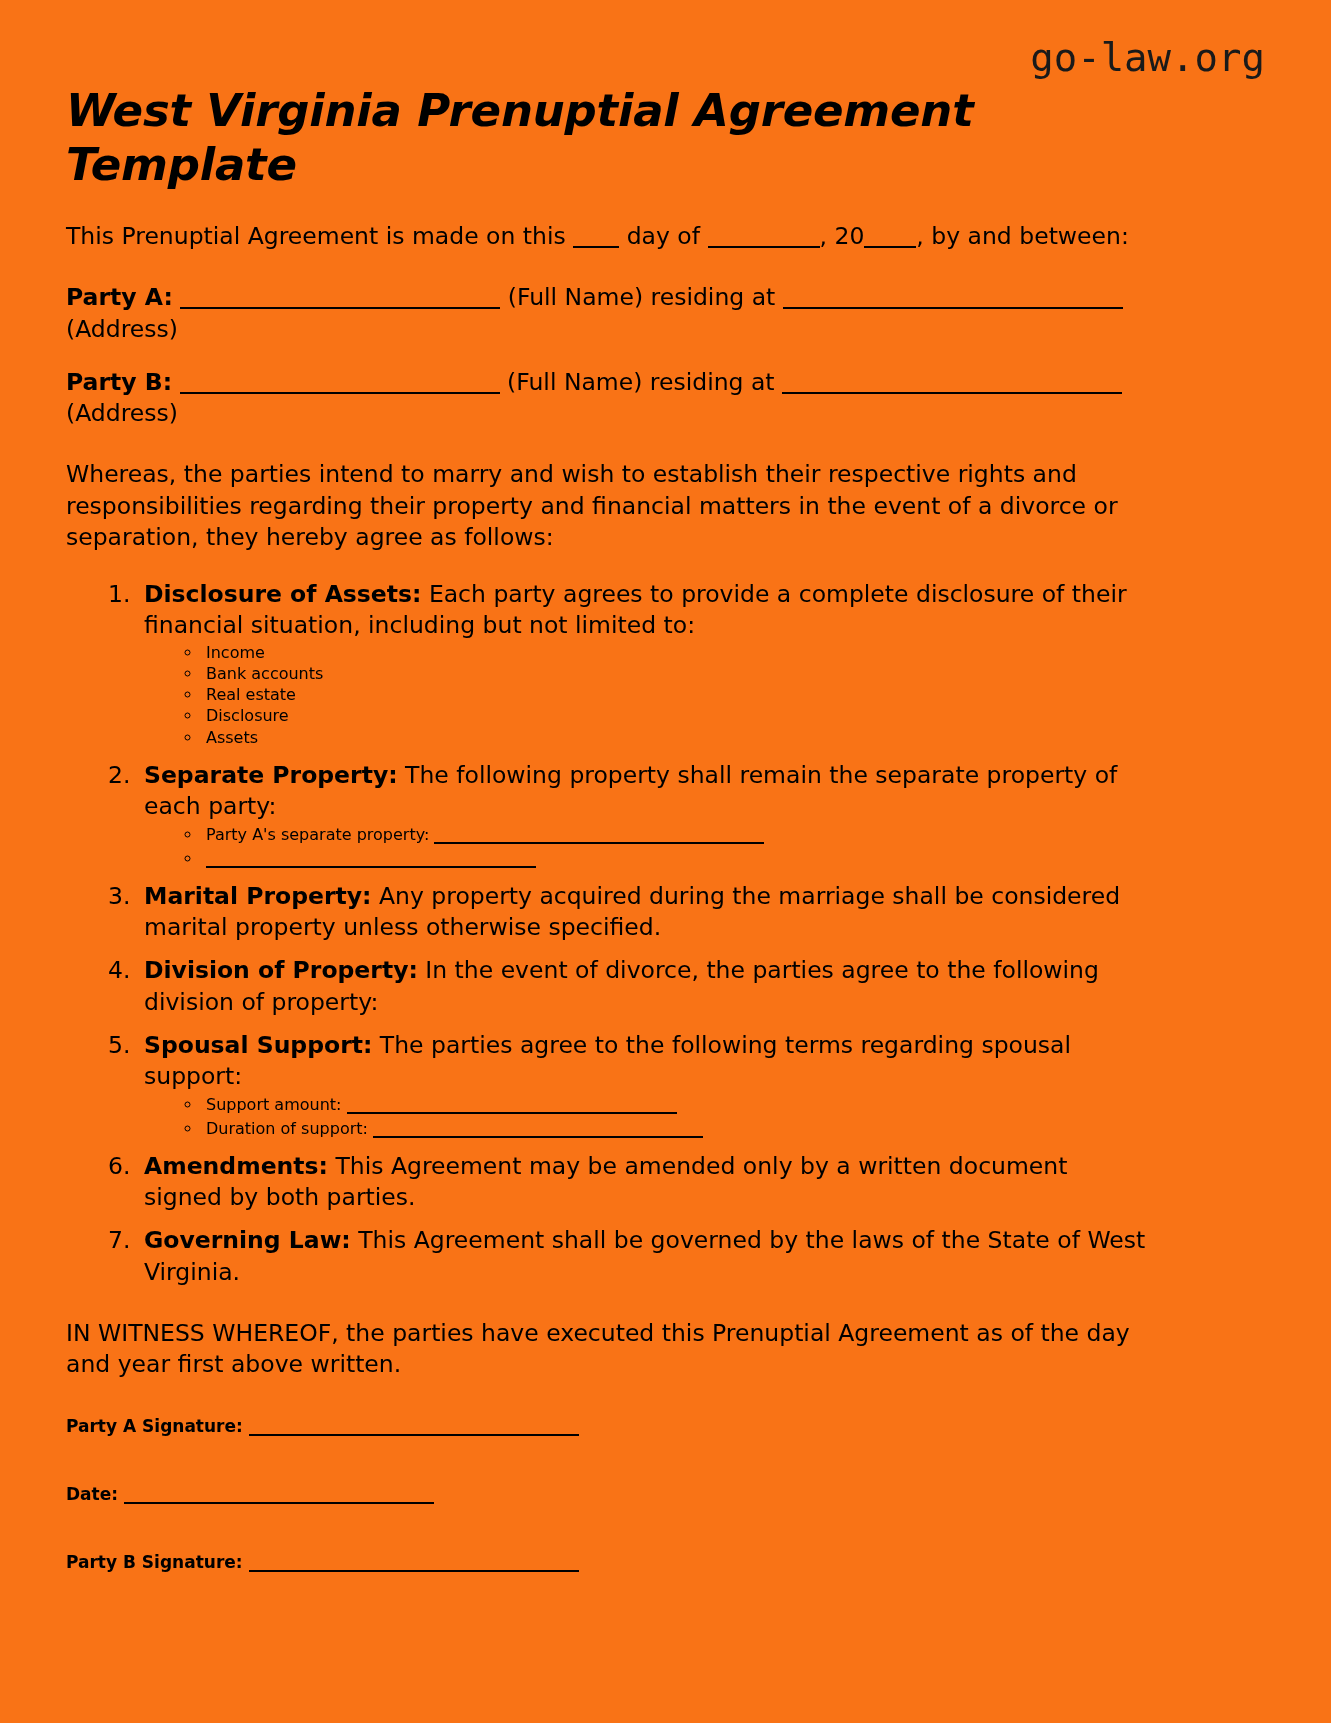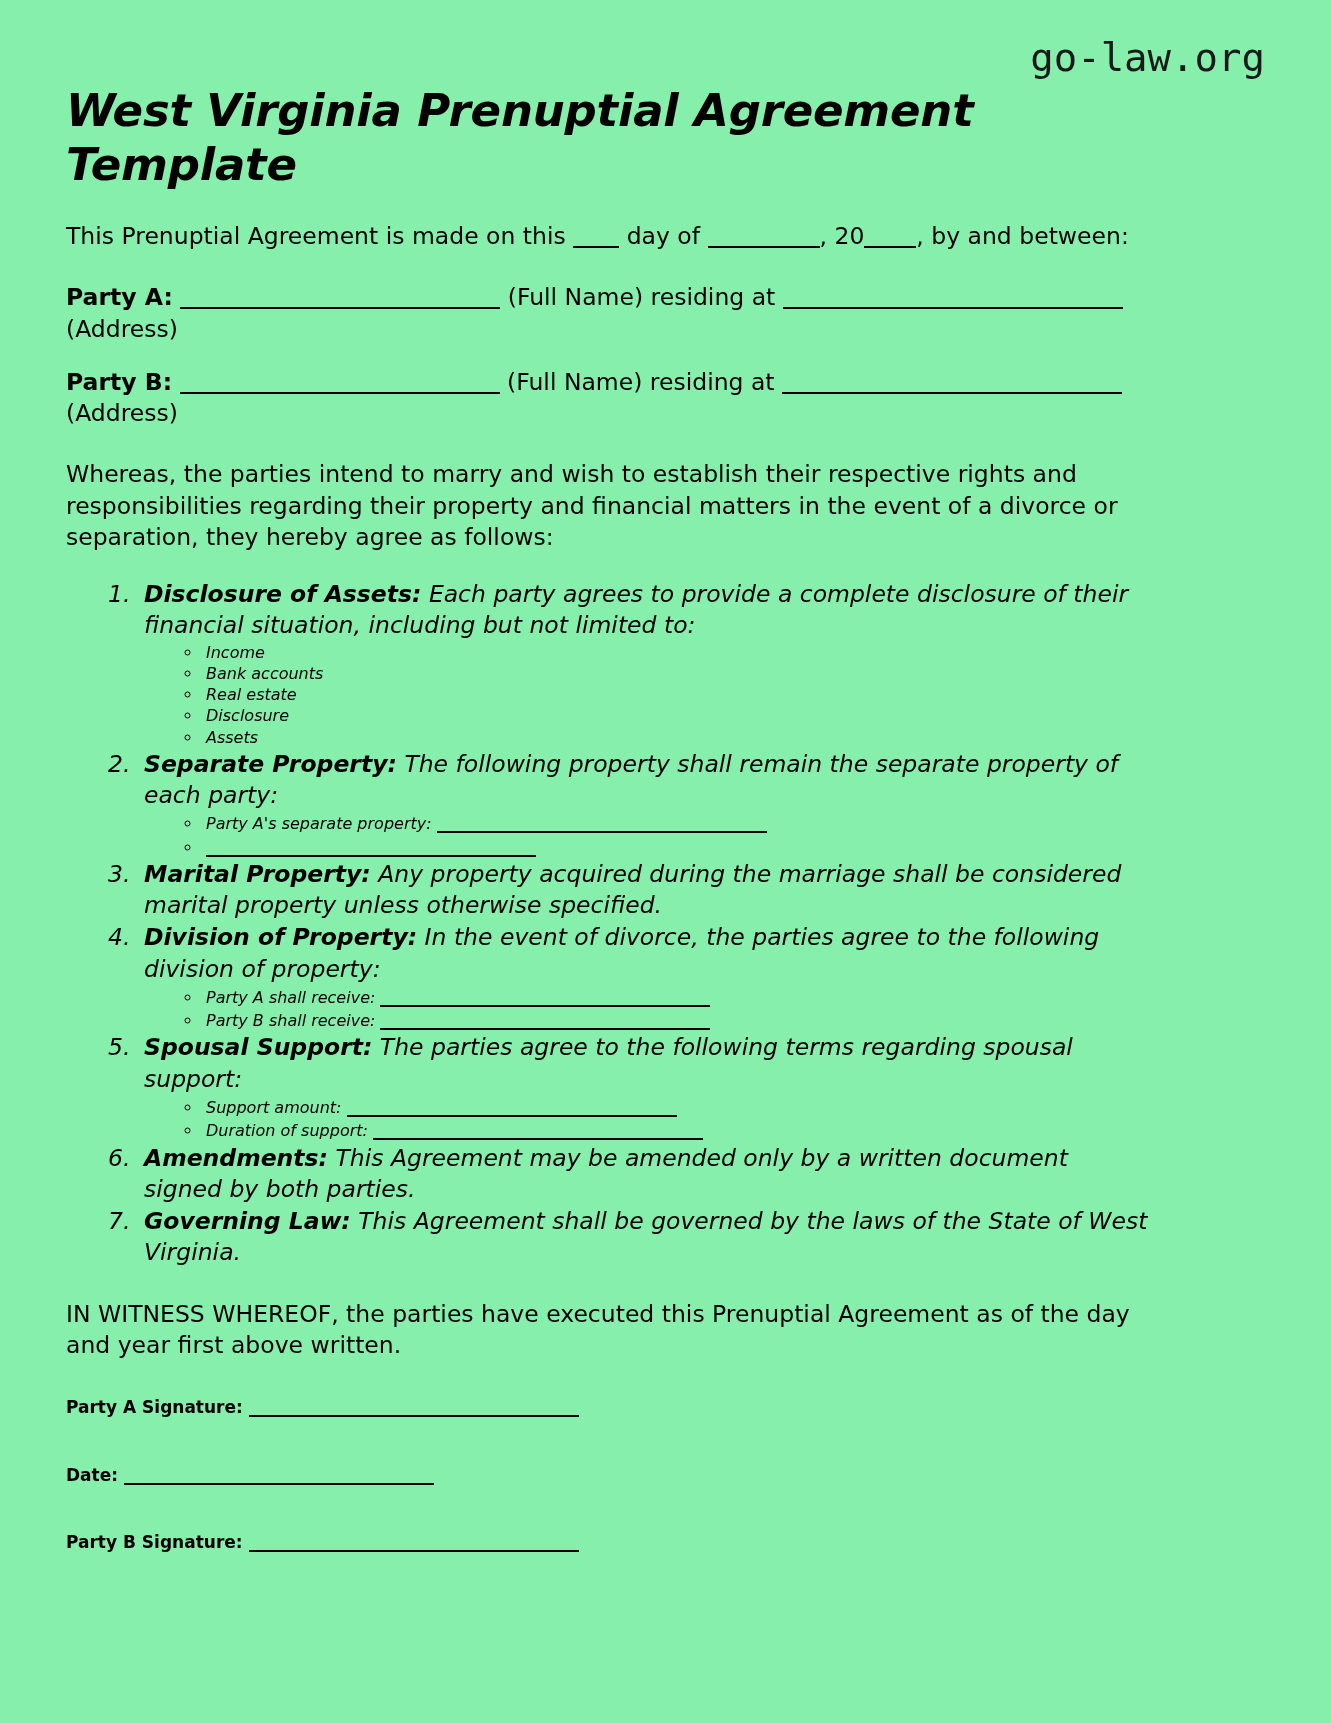--- a/index.html
+++ b/index.html
@@ -14,21 +14,21 @@
     color: #000000;
     position: relative;
     overflow: hidden;
   }
   .page {
     position: relative;
     width: 1331px;
     height: 1723px;
     box-sizing: border-box;
     padding: 0;
-    background: #86efac;
+    background: #f97316;
   }
   
   .brand {
     position: absolute;
     top: 38px;
     right: 66px;
     font-family: "DejaVu Sans Mono", "Liberation Mono", monospace;
     font-size: 39px;
     letter-spacing: 0px;
     color: #1a1a1a;
@@ -77,23 +77,22 @@
   .fill-sub { width: 330px; }
 
   ol.main-list {
     font-size: 23.5px;
     line-height: 1.33;
     margin: 26px 0 0 0;
     padding-left: 72px;
     list-style-position: outside;
   }
   ol.main-list > li {
-    margin: 1px 0 0 0;
+    margin: 12px 0 0 0;
     padding-left: 6px;
-    font-style: italic;
   }
   ul.sub-list {
     list-style-type: circle;
     margin: 0 0 0 0;
     padding-left: 58px;
     font-size: 16px;
     line-height: 1.33;
   }
   ul.sub-list > li { padding-left: 4px; }
 
@@ -147,24 +146,21 @@
             <li><span>Bank accounts</span></li>
             <li><span>Real estate</span></li>
             <li><span>Disclosure</span></li>
             <li><span>Assets</span></li>
           </ul></li>
         <li><span class="bold">Separate Property:</span> <span>The following property shall remain the separate property of each party:</span><ul class="sub-list">
             <li><span>Party A's separate property:</span> <span class="fill fill-sub"></span></li>
             <li> <span class="fill fill-sub"></span></li>
           </ul></li>
         <li><span class="bold">Marital Property:</span> <span>Any property acquired during the marriage shall be considered marital property unless otherwise specified.</span></li>
-        <li><span class="bold">Division of Property:</span> <span>In the event of divorce, the parties agree to the following division of property:</span><ul class="sub-list">
-            <li><span>Party A shall receive:</span> <span class="fill fill-sub"></span></li>
-            <li><span>Party B shall receive:</span> <span class="fill fill-sub"></span></li>
-          </ul></li>
+        <li><span class="bold">Division of Property:</span> <span>In the event of divorce, the parties agree to the following division of property:</span></li>
         <li><span class="bold">Spousal Support:</span> <span>The parties agree to the following terms regarding spousal support:</span><ul class="sub-list">
             <li><span>Support amount:</span> <span class="fill fill-sub"></span></li>
             <li><span>Duration of support:</span> <span class="fill fill-sub"></span></li>
           </ul></li>
         <li><span class="bold">Amendments:</span> <span>This Agreement may be amended only by a written document signed by both parties.</span></li>
         <li><span class="bold">Governing Law:</span> <span>This Agreement shall be governed by the laws of the State of West Virginia.</span></li>
       </ol>
 
     <p class="para">IN WITNESS WHEREOF, the parties have executed this Prenuptial Agreement as of the day and year first above written.</p>
 

